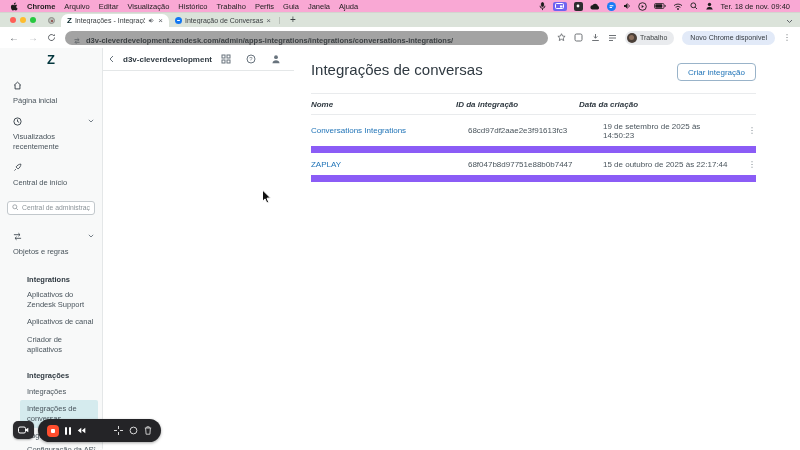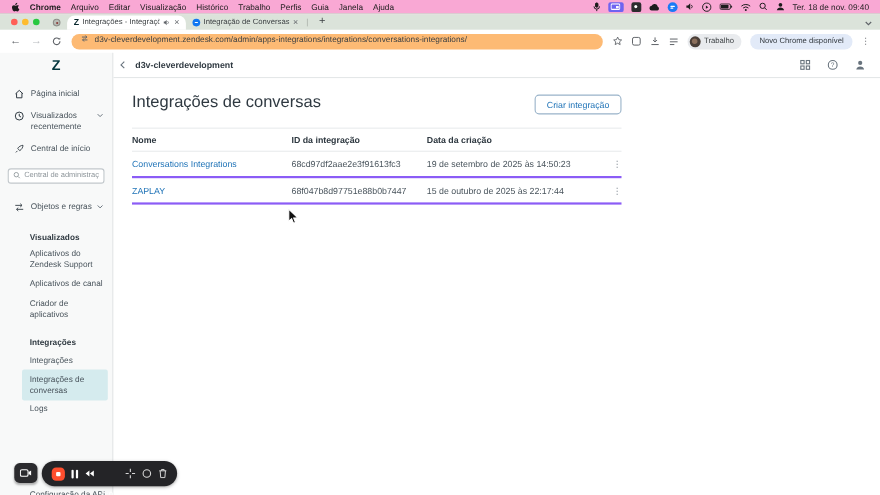--- a/index.html
+++ b/index.html
@@ -39,64 +39,64 @@
   .zfav { font-weight: bold; font-size: 8px; color: #06262b; }
   .bfav { width: 7px; height: 7px; border-radius: 50%; background: #1177f2; position: relative; flex: none; }
   .bfav::after { content:""; position:absolute; left:2px; top:2.6px; width:3px; height:1.6px; background:#fff; border-radius:1px; }
   .newtab { font-size: 10px; color: #3c4043; margin: 0 0 1px 8px; line-height: 12px; }
   .strip-chev { position: absolute; right: 7px; bottom: 3px; color: #5f6368; }
   .tabsep { width: 1px; height: 7px; background: #b9c0b8; margin: 0 2px 3px 2px; }
   
   .toolbar { height: 21px; background: #fff; display: flex; align-items: center; padding: 0 9px; gap: 9px; }
   .nav-ic { font-size: 10px; color: #5f6368; line-height: 1; }
   .nav-ic.dis { color: #b8bbbf; }
-  .urlpill { flex: 1; height: 14px; background: #fdba74; border-radius: 8px; display: flex; align-items: flex-start; gap: 5px; padding: 0 8px; min-width: 0; }
+  .urlpill { flex: 1; height: 14px; background: #a3a3a3; border-radius: 8px; display: flex; align-items: flex-end; gap: 5px; padding: 0 8px; min-width: 0; font-weight: bold; }
   .urltxt { font-size: 7.5px; color: #3c4043; white-space: nowrap; overflow: hidden; }
   .tb-right { display: flex; align-items: center; gap: 8px; }
   .profchip { height: 14px; background: #e9ebee; border-radius: 8px; display: flex; align-items: center; gap: 3px; padding: 0 7px 0 2px; }
   .avatar { width: 10px; height: 10px; border-radius: 50%; background: #4a3f38; position: relative; overflow: hidden; }
   .avatar::after { content:""; position:absolute; left:2.5px; top:2px; width:5px; height:5px; border-radius:50%; background:#8b6f5c; }
   .proftxt { font-size: 7px; color: #3c4043; }
   .updpill { height: 14px; background: #e2eaf8; border-radius: 8px; display: flex; align-items: center; padding: 0 8px; font-size: 7px; color: #31373d; white-space: nowrap; }
   .kebab { color: #5f6368; font-size: 8px; letter-spacing: 0; }
   
   .app { display: flex; height: 402px; }
   .sidebar { width: 103px; flex: none; background: #f8f9f9; border-right: 1px solid #e4e7e8; overflow: hidden; position: relative; font-size: 7.5px; color: #49545c; }
   .logo-row { height: 22px; display: flex; align-items: center; justify-content: center; }
   .zlogo { font-weight: bold; font-size: 13px; color: #03363d; line-height: 1; }
   .snav { padding-top: 5px; }
-  .snav-item { display: flex; align-items: flex-start; gap: 6px; padding: 5px 7px 5px 13px; position: relative; line-height: 1.35; }
+  .snav-item { display: flex; align-items: flex-start; gap: 6px; padding: 5px 7px 5px 13px; position: relative; line-height: 1.35; flex-direction: column; }
   .snav-item .lbl { width: 58px; }
   .snav-item .sic { flex: none; width: 9px; display: flex; margin-top: 1px; color: #2f3941; }
   .snav-item .chev { position: absolute; right: 8px; top: 8px; color: #68737d; }
   .snav-item.sel { background: #d5ebee; }
   .searchbox { margin: 7px 7px 6px 7px; height: 14px; background: #fff; border: 1px solid #c2c8cc; border-radius: 3px; display: flex; align-items: center; gap: 3px; padding: 0 4px; }
   .searchbox input { border: none; outline: none; background: transparent; width: 100%; font-size: 6.8px; color: #49545c; font-family: "Liberation Sans", sans-serif; padding: 0; }
   .searchbox input::placeholder { color: #8c9499; }
   .group { padding-left: 27px; padding-right: 4px; margin-top: 13px; }
   .ghead { font-weight: bold; color: #2f3941; margin-bottom: 3px; }
   .gitem { padding: 3.5px 0; line-height: 1.35; }
   .gitem.sel { background: #d5ebee; margin-left: -7px; padding-left: 7px; margin-right: 0; border-radius: 2px; }
   .bottom-partial { position: absolute; top: 397px; left: 27px; white-space: nowrap; }
   
-  .main { flex: 1; display: flex; flex-direction: column; min-width: 0; }
+  .main { flex: 1; display: flex; flex-direction: row; min-width: 0; }
   .appheader { height: 23px; border-bottom: 1px solid #e4e7e8; display: flex; align-items: center; padding: 0 13px 0 6px; gap: 9px; flex: none; }
   .collapse-chev { color: #68737d; display: flex; }
   .account { font-size: 8px; font-weight: bold; color: #2f3941; }
   .ah-right { margin-left: auto; display: flex; align-items: center; gap: 15px; color: #68737d; }
   .content { width: 462px; padding: 13px 0 0 17px; }
   .pagehead { display: flex; justify-content: space-between; align-items: flex-start; }
   .ptitle { font-size: 15px; font-weight: 400; color: #2f3941; margin: 0; }
   .pdesc { font-size: 8px; color: #49545c; line-height: 1.5; margin-top: 4px; max-width: 340px; }
   .learn { color: #1f73b7; text-decoration: underline; }
   .extlink { display: inline-block; vertical-align: -1px; margin-left: 1px; }
   .create-btn { height: 18px; padding: 0 10px; border: 1px solid #99b3c9; border-radius: 4px; background: #fff; color: #1f73b7; font-size: 8px; display: flex; align-items: center; margin-top: 2px; white-space: nowrap; font-family: "Liberation Sans", sans-serif; }
   .table { margin-top: 12px; font-size: 8px; }
-  .thead { display: flex; border-top: 1px solid #e9ebed; border-bottom: 1px solid #e9ebed; padding: 5.5px 0; font-weight: bold; color: #2f3941; }
-  .trow { display: flex; align-items: center; border-bottom: 2px solid #8b5cf6; padding: 6.5px 0; color: #49545c; }
+  .thead { display: flex; border-top: 1px solid #e9ebed; border-bottom: 1px solid #e9ebed; padding: 5.5px 0; font-weight: bold; color: #2f3941; font-style: italic; }
+  .trow { display: flex; align-items: center; border-bottom: 7px solid #8b5cf6; padding: 6.5px 0; color: #49545c; gap: 12px; }
   .c1 { width: 145px; flex: none; } .c2 { width: 123px; flex: none; } .c3 { flex: 1; }
   .c4 { width: 14px; flex: none; text-align: right; }
   .rowlink { color: #1f73b7; text-decoration: none; }
   .rkebab { color: #68737d; font-size: 8px; cursor: pointer; }
   
   .rec-cam { position: absolute; left: 13px; top: 421px; width: 21px; height: 18px; background: #2b2b2e; border-radius: 5px; display: flex; align-items: center; justify-content: center; z-index: 30; box-shadow: 0 1px 2px rgba(0,0,0,.3); }
   .rec-pill { position: absolute; left: 38px; top: 419px; height: 23px; background: #242427; border-radius: 12px; display: flex; align-items: center; gap: 6px; padding: 0 9px; z-index: 30; color: #f2f2f2; box-shadow: 0 1px 3px rgba(0,0,0,.35); }
   .stopbtn { width: 12px; height: 12px; background: #ff4e2e; border-radius: 4px; display: flex; align-items: center; justify-content: center; }
   .stopbtn::after { content: ""; width: 4px; height: 4px; background: #fff; border-radius: 1px; }
   .pausebtn { display: flex; gap: 2px; }
@@ -354,21 +354,21 @@
           <span class="lbl">Objetos e regras</span>
           <span class="chev">
             <svg width="6" height="4" viewBox="0 0 6 4">
                 <path d="M.8.8L3 3 5.2.8" stroke="#68737d" fill="none" stroke-width=".9"></path>
               </svg>
           </span>
         </div>
       </div>
 
       <div class="group">
-        <div class="ghead">Visualizados</div>
+        <div class="ghead">Integrations</div>
         <div class="gitem">Aplicativos do Zendesk Support</div>
         <div class="gitem">Aplicativos de canal</div>
         <div class="gitem">Criador de aplicativos</div>
       </div>
       <div class="group">
         <div class="ghead">Integrações</div>
         <div class="gitem">Integrações</div>
         <div class="gitem sel">Integrações de conversas</div>
         <div class="gitem">Logs</div>
       </div>

